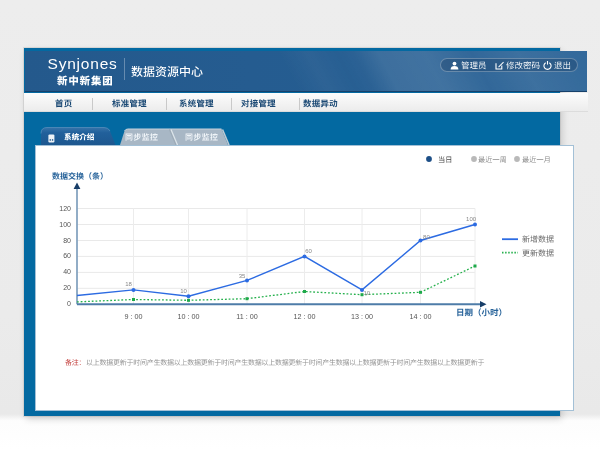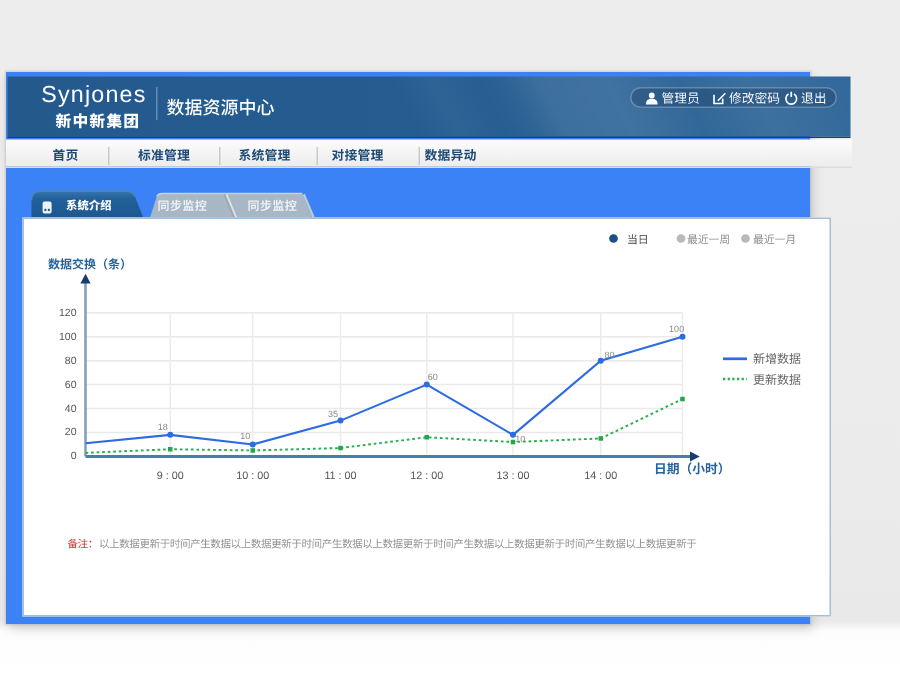--- a/index.html
+++ b/index.html
@@ -1,15 +1,15 @@
 <!DOCTYPE html>
 <html><head><meta charset="utf-8"><style>
 *{margin:0;padding:0;box-sizing:border-box}
 html,body{width:600px;height:450px;background:linear-gradient(180deg,#ededed 0%,#ebebeb 70%,#e9e9e9 92%,#fdfdfd 93.5%,#ffffff 100%);font-family:"Liberation Sans",sans-serif;overflow:hidden}
-.page{position:absolute;left:4px;top:48px;width:536px;height:368px;background:#3b82f6;
+.page{position:absolute;left:24px;top:48px;width:536px;height:368px;background:#0369a1;
  box-shadow:0 0 0 1px rgba(150,150,150,.22),2px 3px 7px rgba(0,0,0,.16)}
 .hdr{position:absolute;left:1px;top:2.5px;width:562px;height:41.5px;
  background:linear-gradient(62deg,rgba(255,255,255,0) 47%,rgba(255,255,255,.04) 52%,rgba(255,255,255,.01) 57%,rgba(255,255,255,.03) 60%,rgba(255,255,255,.11) 64%,rgba(255,255,255,.13) 72%,rgba(255,255,255,.06) 80%,rgba(255,255,255,.11) 88%,rgba(255,255,255,.06) 100%),linear-gradient(90deg,#24598c 0%,#255c90 40%,#255f94 100%);
  border-bottom:1px solid #17416b}
 .nav{position:absolute;left:0;top:45px;width:564px;height:19px;
  background:linear-gradient(#fcfcfc,#ececec);border-bottom:1px solid #dcdcdc}
 .pill{position:absolute;left:416px;top:10px;width:138px;height:14px;border:1px solid rgba(255,255,255,.28);
  border-radius:7px;background:rgba(8,34,64,.22)}
 .panel{position:absolute;left:11px;top:97px;width:539px;height:266px;border:1px solid #a3c0d6;background:#fff}
 </style></head><body>

